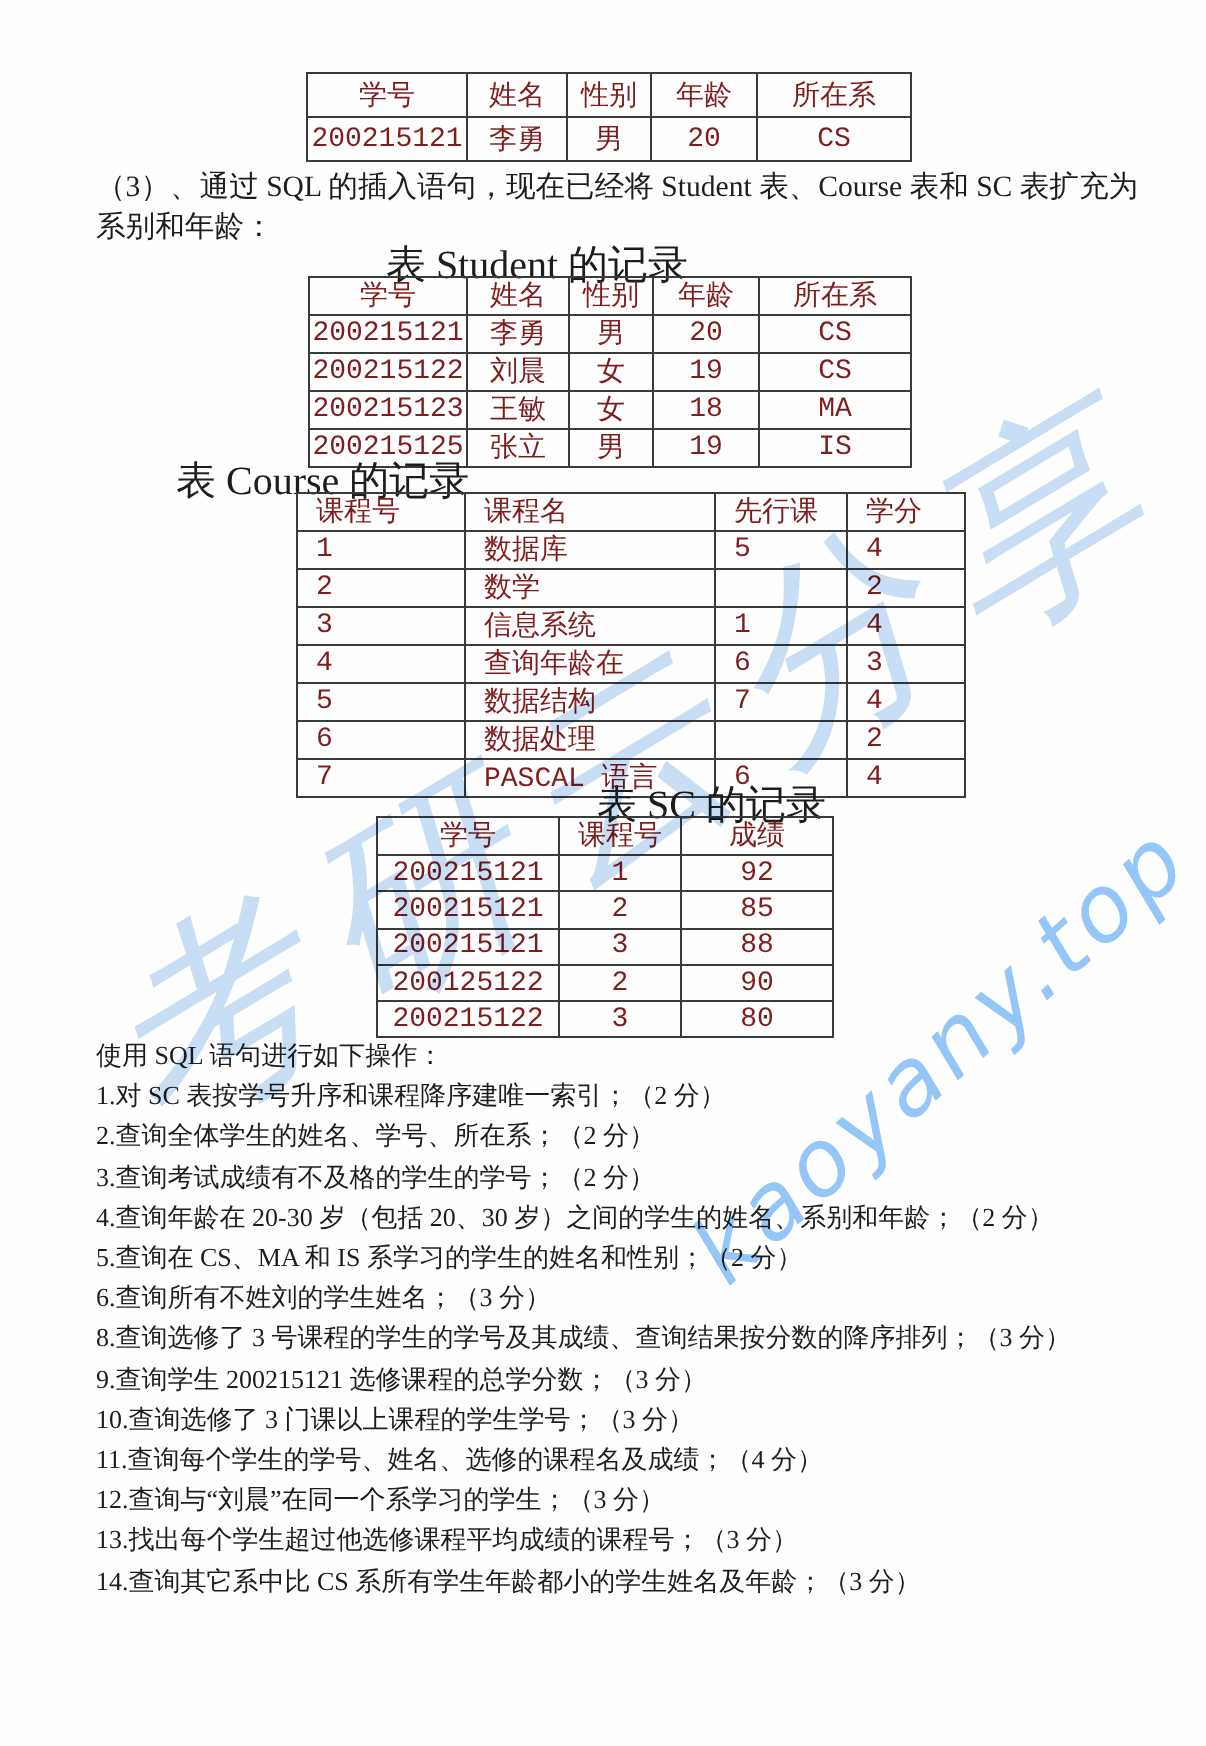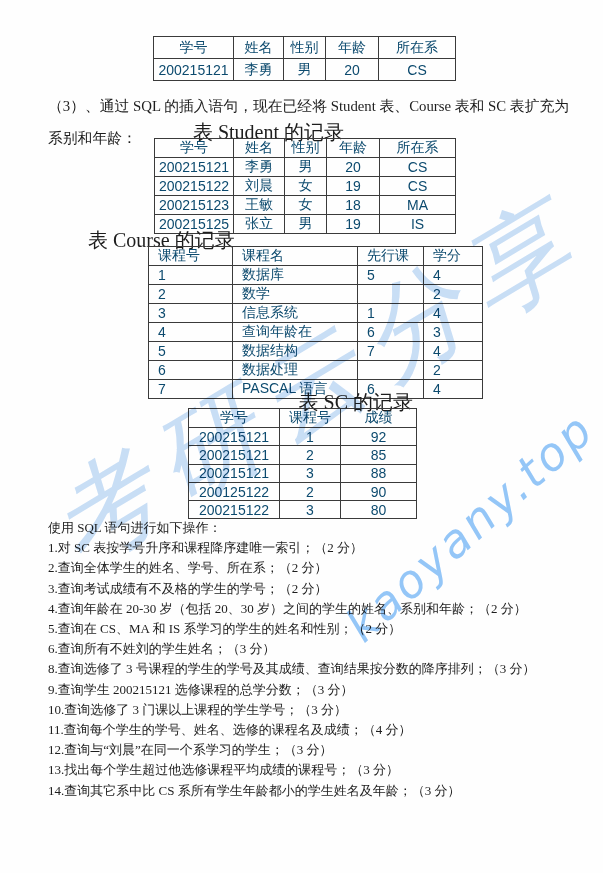--- a/index.html
+++ b/index.html
@@ -7,21 +7,21 @@
   .page{
     position:relative;
     width:603px;height:873px;
     background:#fefefe;
     overflow:hidden;
     font-family:"Liberation Serif","DejaVu Serif",serif;
     color:#1d1d1d;
   }
   
   table{border-collapse:collapse;table-layout:fixed;position:absolute;
-        font-family:Liberation Sans, sans-serif;color:#0c4a6e;}
+        font-family:Liberation Mono, monospace;color:#7f1d1d;}
   th,td{border:1px solid #3a3a3a;font-weight:normal;font-size:14px;
         text-align:center;padding:0;white-space:nowrap;overflow:hidden;}
   .t-init{left:153px;top:36px;width:297px;}
   .t-init th,.t-init td{height:21px;}
   .t-init th:nth-child(1){width:79px}.t-init th:nth-child(2){width:49px}
   .t-init th:nth-child(3){width:41px}.t-init th:nth-child(4){width:52px}
   .t-init th:nth-child(5){width:76px}
 
   .t-stu{left:154px;top:138px;width:296px;}
   .t-stu th,.t-stu td{height:17.6px;}
@@ -35,21 +35,21 @@
   .t-course th:nth-child(3){width:56px}.t-course th:nth-child(4){width:49px}
 
   .t-sc{left:188px;top:408px;width:225px;}
   .t-sc th,.t-sc td{height:17.3px;}
   .t-sc th:nth-child(1){width:90px}.t-sc th:nth-child(2){width:60px}
   .t-sc th:nth-child(3){width:75px}
 
   
   .intro{position:absolute;left:48px;top:84px;width:526px;
          font-size:14.8px;line-height:20px;}
-  .intro span{display:block;margin-top:12px;}
+  .intro span{display:block;}
   .cap{position:absolute;font-size:20px;}
   .cap-student{left:120px;top:119px;width:297px;text-align:center;}
   .cap-course{left:40px;top:227px;margin-left:48px;}
   .cap-sc{left:188px;top:389px;width:225px;text-align:right;}
   .tasks{position:absolute;left:48px;top:518px;width:526px;
          font-size:13px;line-height:20.2px;}
   .task{margin:0;}
 
   
   .wm{position:absolute;pointer-events:none;mix-blend-mode:multiply;

